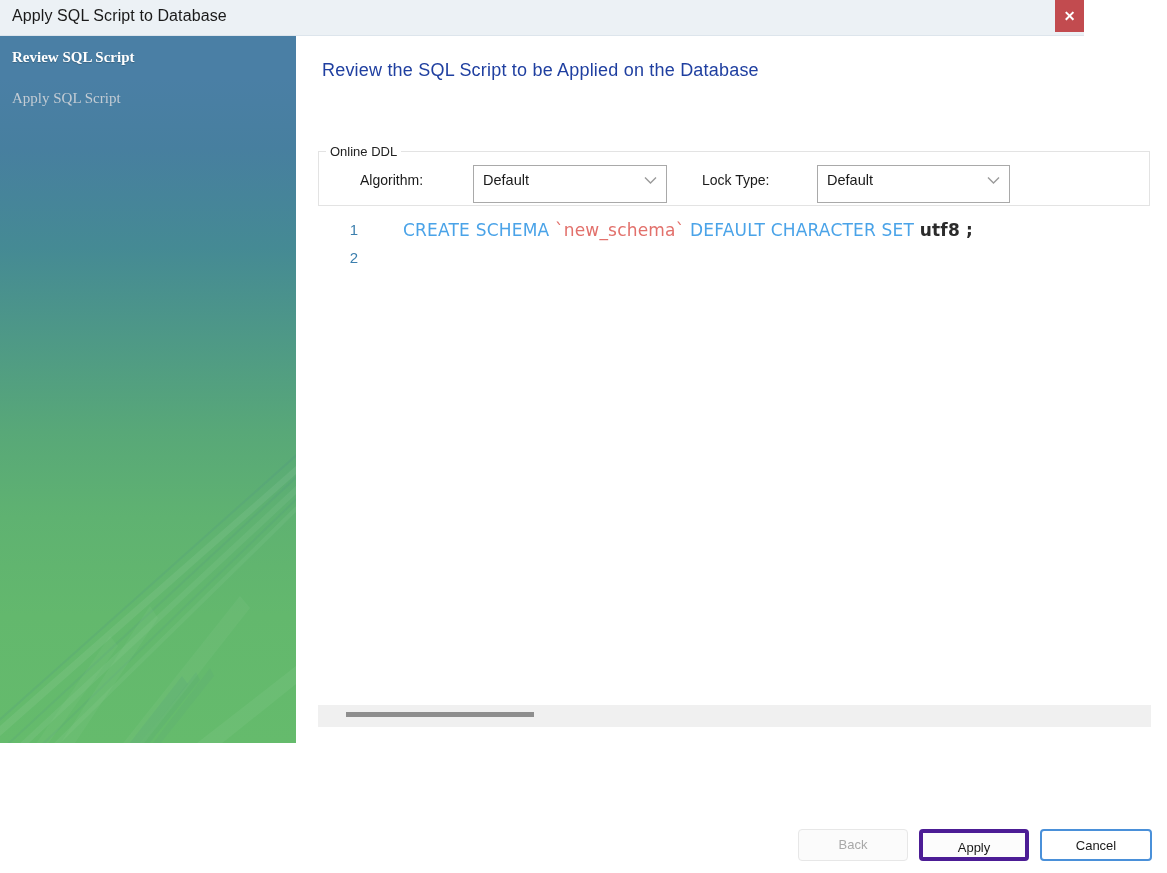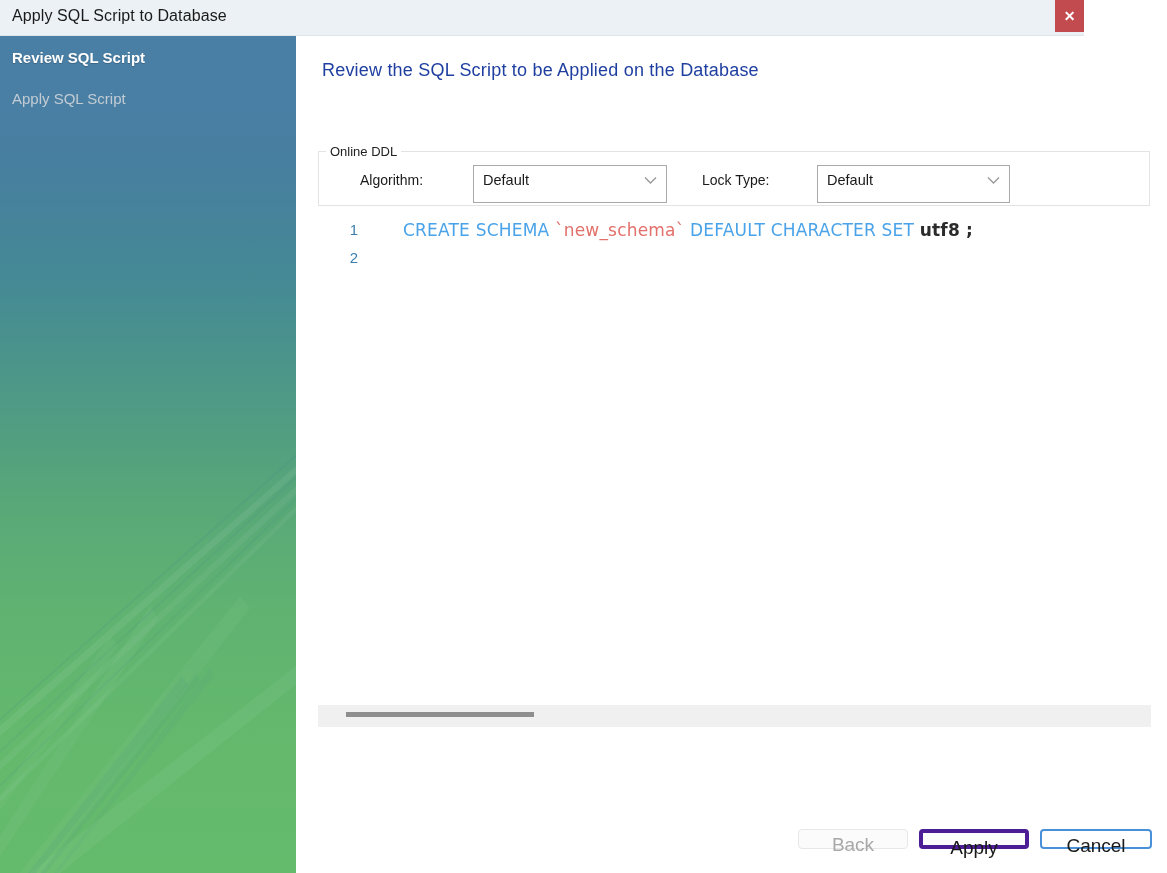--- a/index.html
+++ b/index.html
@@ -48,32 +48,33 @@
     color: #ffffff;
     font-size: 14px;
     font-weight: bold;
     font-family: "Liberation Sans", sans-serif;
   }
 
   
   #sidebar {
     position: absolute;
     left: 0; top: 36px;
-    width: 296px; height: 837px;
+    width: 296px; height: 707px;
     overflow: hidden;
     background: linear-gradient(to bottom,
         #4a7fa5 0%,
         #4a7fa5 6%,
         #477f9f 16%,
         #458a94 30%,
         #4f9a85 44%,
         #58a878 56%,
         #5fb271 68%,
         #63b86d 82%,
         #65bb6c 100%);
+    font-family: Liberation Serif, serif;
   }
   #sidebar .streaks {
     position: absolute;
     left: 0; top: 0;
     width: 296px; height: 837px;
     pointer-events: none;
   }
   #nav-item-review {
     position: absolute;
     left: 12px; top: 13px;
@@ -213,25 +214,25 @@
     position: absolute;
     left: 28px; top: 7px;
     width: 188px; height: 5px;
     background: #8e8e8e;
     cursor: grab;
   }
 
   
   .btn {
     position: absolute;
-    height: 20px;
+    height: 32px;
     border-radius: 4px;
     box-sizing: border-box;
     background: #fcfcfc;
-    font-size: 19px;
+    font-size: 13px;
     text-align: center;
     line-height: 30px;
     cursor: pointer;
     color: #1a1a1a;
   }
   #back-button {
     left: 798px; top: 829px; width: 110px;
     border: 1px solid #e7e7e7;
     color: #a8a8a8;
     background: #fbfbfb;

